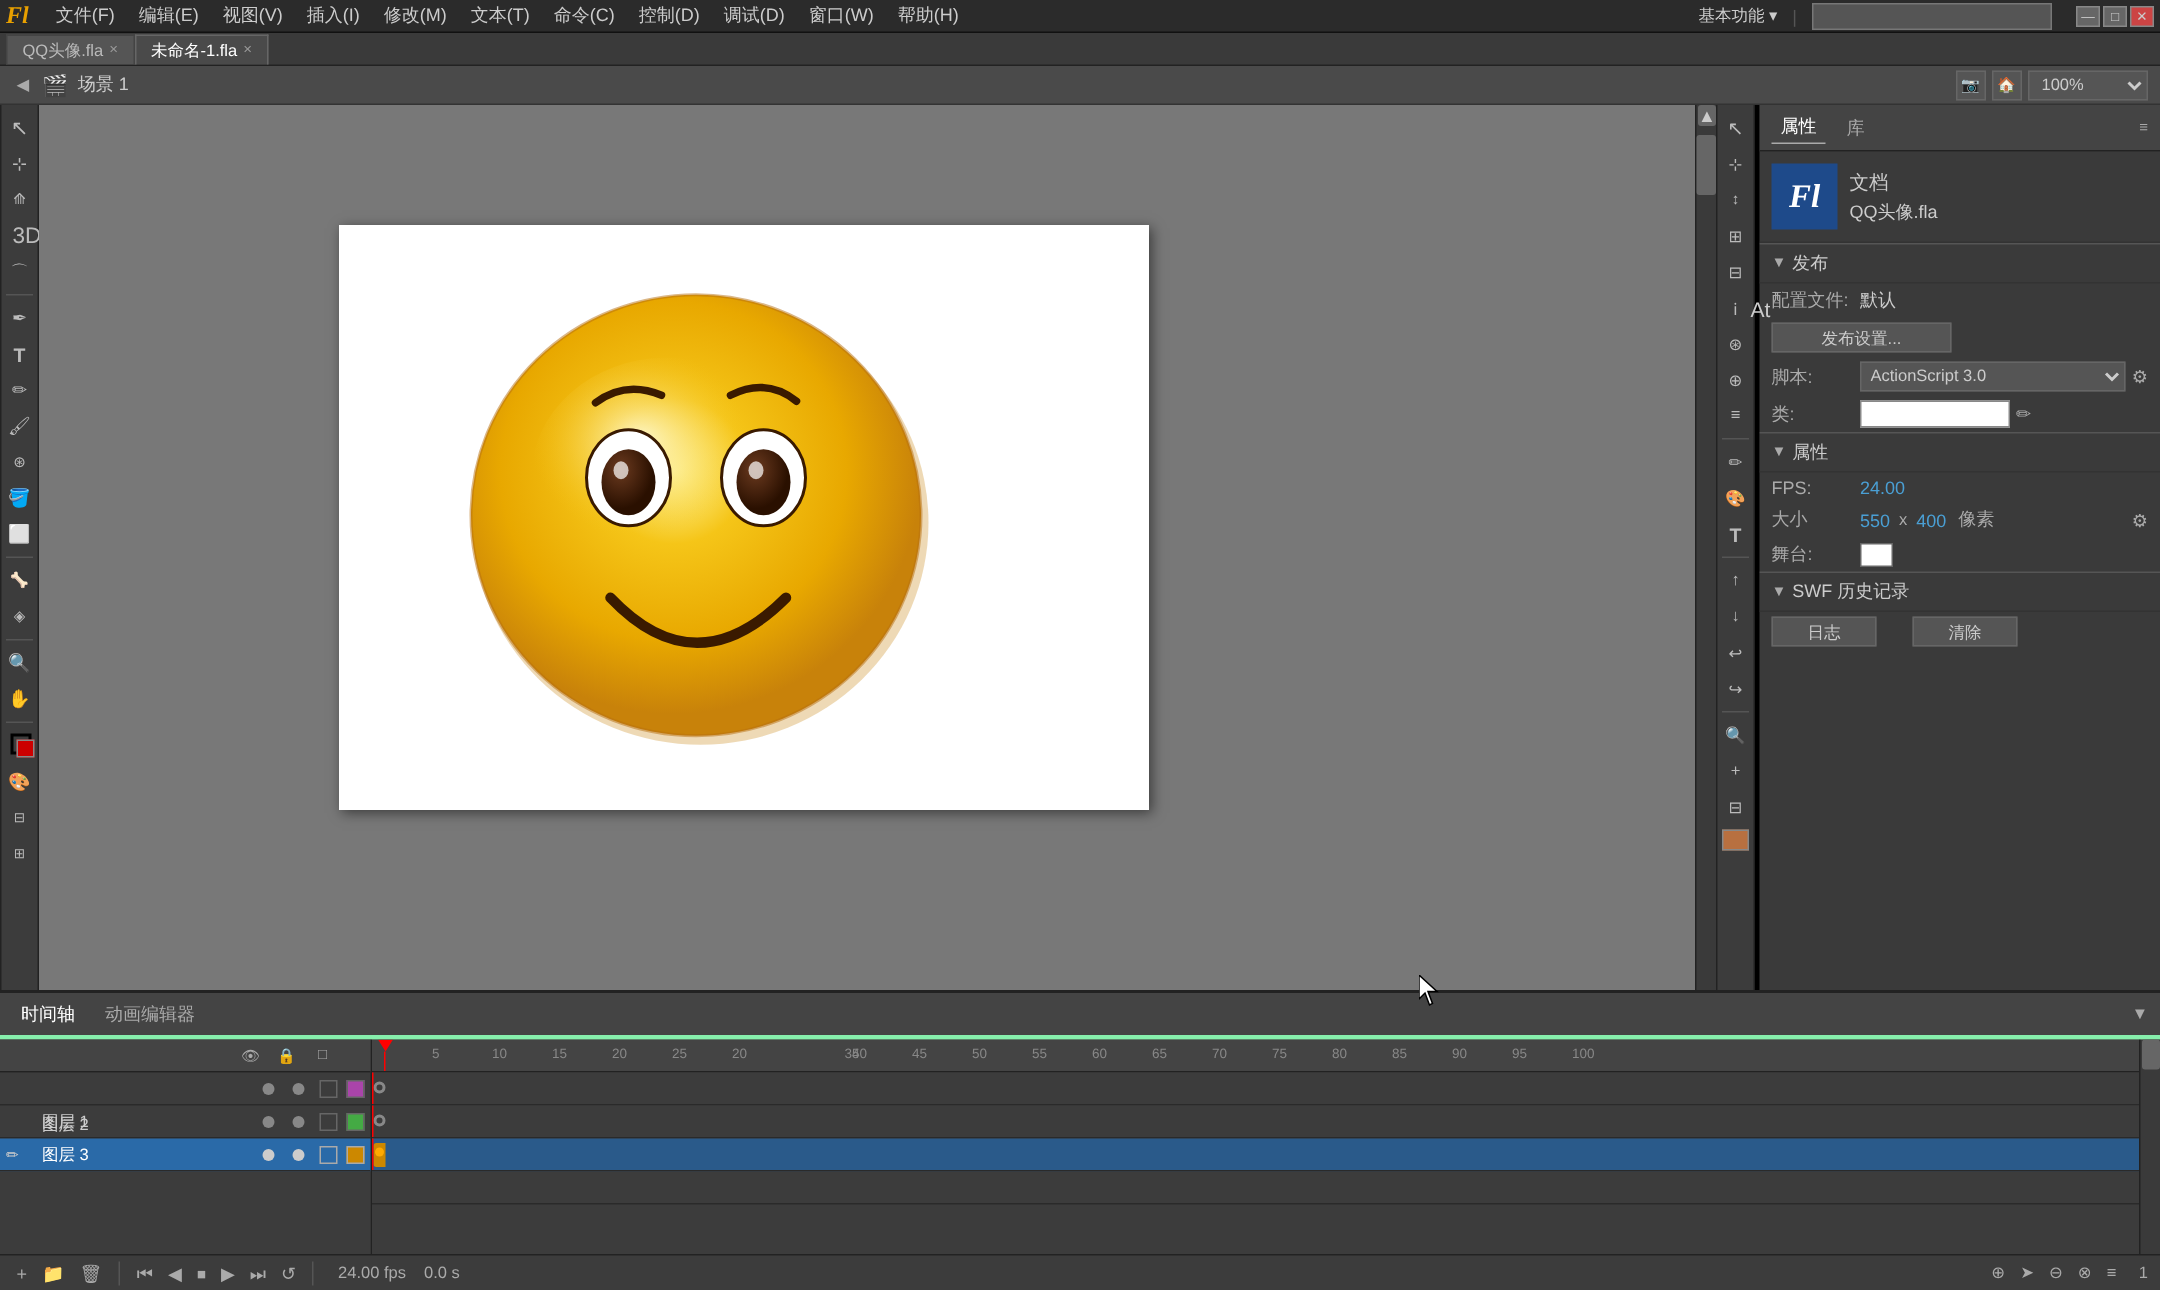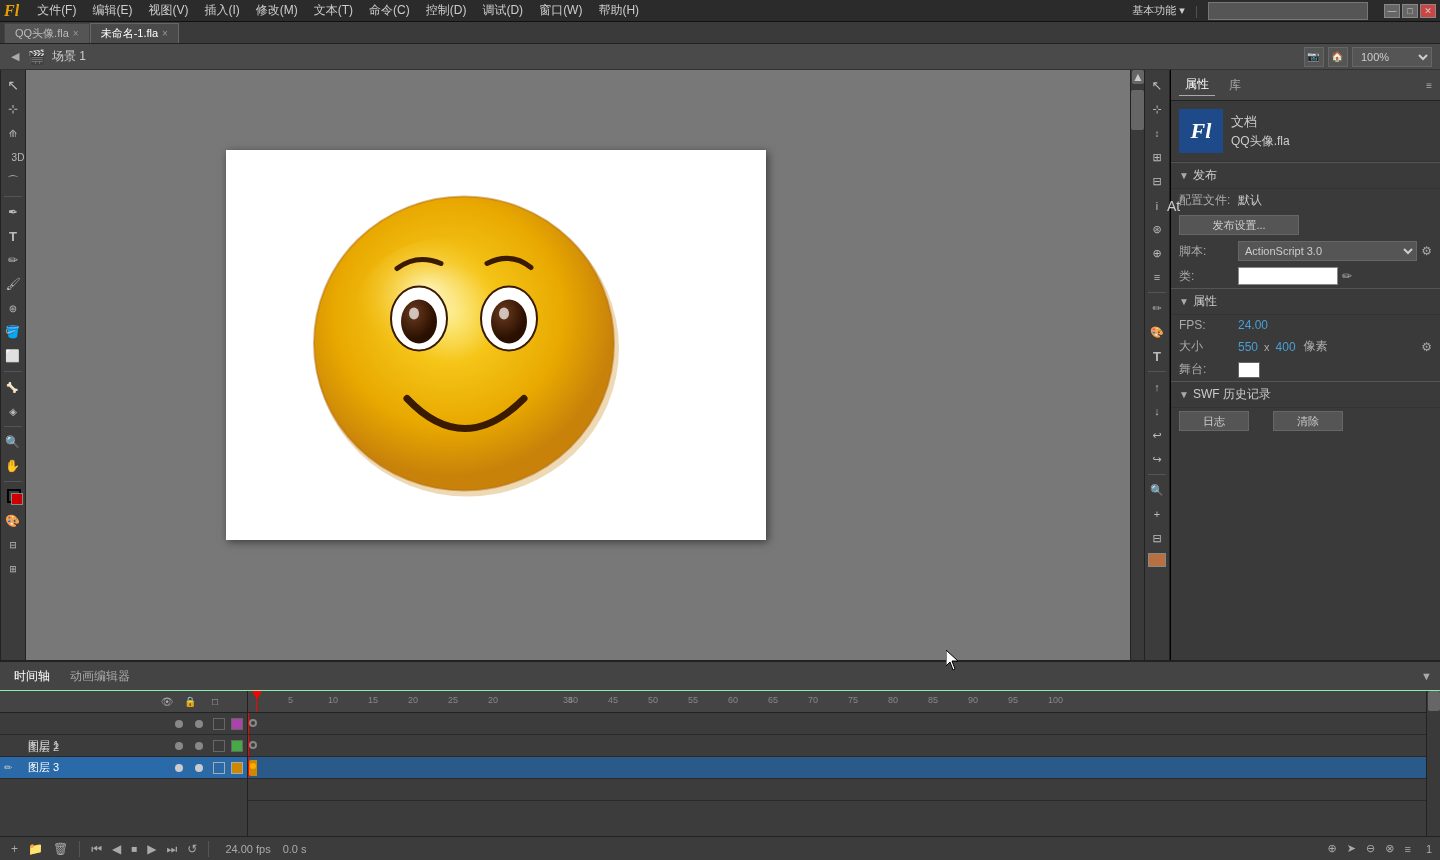--- a/index.html
+++ b/index.html
@@ -205,21 +205,21 @@
       justify-content: center;
       cursor: pointer;
       color: #bbb;
       font-size: 12px;
       border: 1px solid transparent;
     }
 
     #properties-panel {
       width: 270px;
       background: #3a3a3a;
-      border-left: 1px solid #000000;
+      border-left: 3px solid #000000;
       display: flex;
       flex-direction: column;
       overflow-y: auto;
     }
 
     
     #props-header {
       display: flex;
       align-items: center;
       background: #444;
@@ -646,21 +646,21 @@
       </div>
     </div>
 
     <div style="display:flex;flex:1;flex-direction:column;overflow:hidden;">
       <div style="display:flex;flex:1;overflow:hidden;">
 
         <div id="center-right-bar" style="width:26px;background:#3c3c3c;border-right:1px solid #222;display:flex;flex-direction:column;align-items:center;padding-top:4px;gap:2px;">
           <div class="tool-icon" style="font-size:14px;">↖</div>
           <div class="tool-icon">⊹</div>
           <div class="tool-icon" style="font-size:10px;">⟰</div>
-          <div class="tool-icon" style="font-size:10px;padding-left:10px;">3D</div>
+          <div class="tool-icon" style="font-size:15px;padding-left:10px;">3D</div>
           <div class="tool-icon">⌒</div>
           <div class="tool-separator"></div>
           <div class="tool-icon">✒</div>
           <div class="tool-icon" style="font-weight:bold;font-size:13px;">T</div>
           <div class="tool-icon">✏</div>
           <div class="tool-icon">🖌</div>
           <div class="tool-icon" style="font-size:10px;">⊛</div>
           <div class="tool-icon">🪣</div>
           <div class="tool-icon">⬜</div>
           <div class="tool-separator"></div>
@@ -853,21 +853,21 @@
       </div>
     </div>
   </div>
 
   <div id="at-text">At</div>
 
 </div>
 
 <div id="timeline-area" style="position:fixed;bottom:0;left:0;right:0;height:200px;background:#3c3c3c;border-top:2px solid #222;display:flex;flex-direction:column;">
 
-  <div id="timeline-header" style="display:flex;align-items:center;background:#444;height:24px;padding:14px 8px;border-bottom:1px solid #86efac;gap:8px;">
+  <div id="timeline-header" style="display:flex;align-items:center;background:#444;height:24px;padding:14px 8px;border-bottom:3px solid #86efac;gap:8px;">
     <span class="timeline-tab active">时间轴</span>
     <span class="timeline-tab">动画编辑器</span>
     <span style="margin-left:auto;color:#aaa;font-size:11px;">▼</span>
   </div>
 
   <div id="timeline-content" style="display:flex;flex:1;overflow:hidden;">
 
     <div id="layers-panel" style="width:248px;background:#3c3c3c;border-right:1px solid #222;display:flex;flex-direction:column;">
 
       <div id="layers-header" style="display:flex;align-items:center;height:22px;padding:0 4px;background:#444;border-bottom:1px solid #222;gap:4px;">

